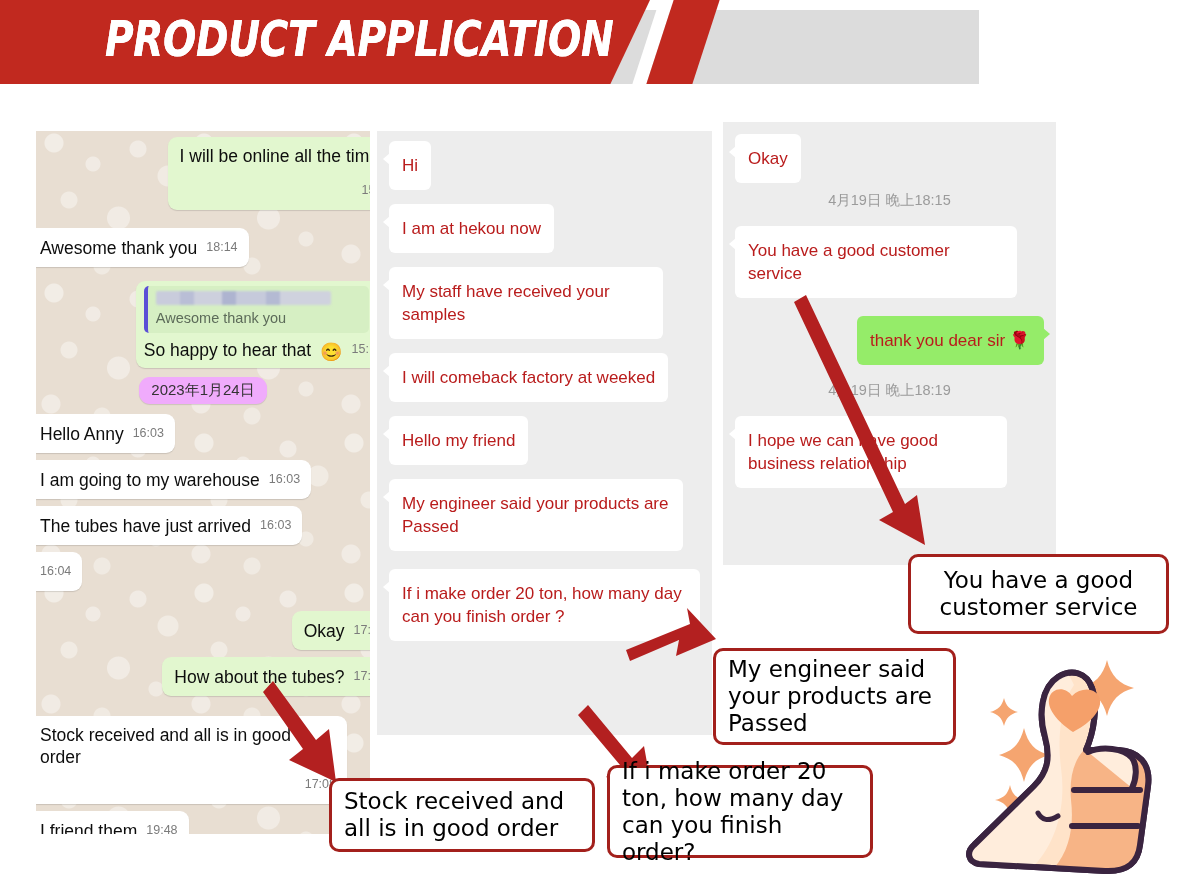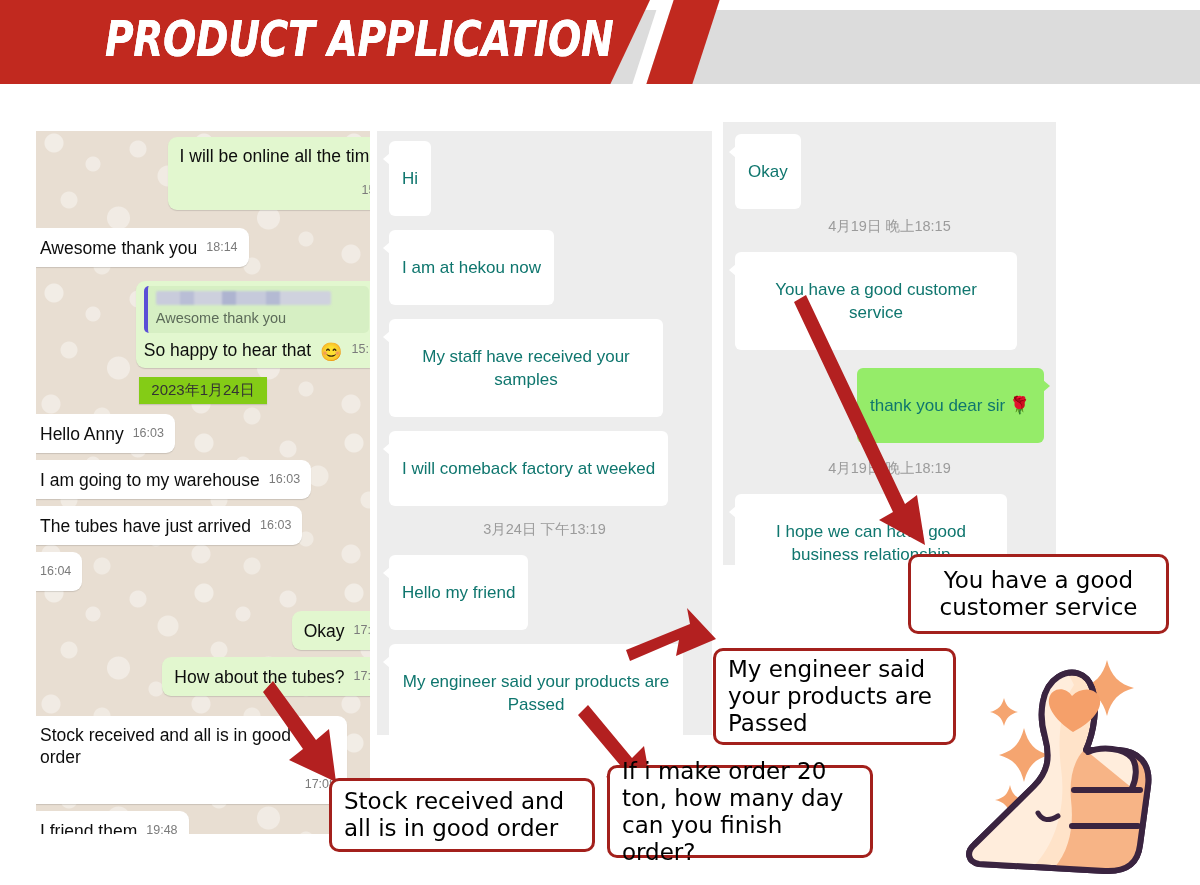--- a/index.html
+++ b/index.html
@@ -6,21 +6,21 @@
   body{
     width:1200px;height:885px;
     background:#ffffff;
     font-family:"Liberation Sans", sans-serif;
     overflow:hidden;
     position:relative;
   }
 
   
   .header{
-    position:absolute;left:0;top:0;width:1200px;height:84px;
+    position:absolute;left:0;top:0;width:979px;height:84px;
     overflow:hidden;background:#ffffff;
   }
   .header .grayband{
     position:absolute;left:0;top:10px;width:1200px;height:74px;
     background:#dcdcdc;
   }
   .header .redblock{
     position:absolute;left:-10px;top:0;width:660px;height:84px;
     background:#c1291f;
     clip-path:polygon(0 0, 100% 0, 94% 100%, 0 100%);
@@ -85,21 +85,21 @@
     max-width:300px;
     box-shadow:0 1px 1px rgba(0,0,0,.13);
     display:flex;align-items:flex-end;gap:9px;
   }
   .wa-bub.in{background:#ffffff;}
   .wa-bub.out{background:#e2f7cf;}
   .wa-bub .txt{flex:1 1 auto;}
   .wa-time{font-size:12.5px;color:#7b7b7b;flex:0 0 auto;white-space:nowrap;padding-bottom:1px;}
   .wa-datechip{
     display:block;margin:9px auto 10px auto;width:fit-content;
-    background:#84cc16;border-radius:0;padding:4px 12px;
+    background:#f0abfc;border-radius:11px;padding:4px 12px;
     font-size:15px;color:#333;box-shadow:0 1px 1px rgba(0,0,0,.12);
   }
   .wa-quote{
     background:#d6efc3;border-left:4px solid #5b4fd6;
     border-radius:5px;padding:5px 8px 6px 8px;margin:-1px 0 5px 0;
   }
   .wa-quote .redact{
     height:14px;width:175px;border-radius:2px;margin-bottom:5px;
     background:linear-gradient(90deg,#c9ccdc 0 14%,#b9bed6 14% 22%,#cdd0dd 22% 38%,#aeb4d0 38% 46%,#c6cadb 46% 63%,#b4bad3 63% 71%,#cfd2de 71% 100%);
     filter:blur(1.2px);
@@ -111,23 +111,22 @@
 
   
   #panel-mid{left:377px;top:131px;width:335px;height:604px;background:#ededed;}
   #panel-right{left:723px;top:122px;width:333px;height:443px;background:#ededed;}
   .wc-list{padding:10px 12px 10px 12px;}
   .wc-row{display:flex;margin-bottom:14px;}
   .wc-row.in{justify-content:flex-start;}
   .wc-row.out{justify-content:flex-end;}
   .wc-bub{
     position:relative;border-radius:6px;
-    padding:26px 13px;font-size:17px;line-height:23px;color:#0f766e;
+    padding:13px 13px;font-size:17px;line-height:23px;color:#b91c1c;
     max-width:272px;
-    text-align:center;
   }
   .wc-bub.in{background:#ffffff;}
   .wc-bub.out{background:#95ec69;}
   .wc-bub.in:before{
     content:"";position:absolute;left:-6px;top:12px;
     width:0;height:0;border-top:6px solid transparent;border-bottom:6px solid transparent;
     border-right:7px solid #ffffff;
   }
   .wc-bub.out:after{
     content:"";position:absolute;right:-6px;top:12px;
@@ -276,21 +275,20 @@
     </div>
     <div class="wc-row in">
       <div class="wc-bub in">I am at hekou now</div>
     </div>
     <div class="wc-row in">
       <div class="wc-bub in" style="max-width:248px;">My staff have received your samples</div>
     </div>
     <div class="wc-row in">
       <div class="wc-bub in">I will comeback factory at weeked</div>
     </div>
-    <div class="wc-date">3月24日 下午13:19</div>
     <div class="wc-row in">
       <div class="wc-bub in">Hello my friend</div>
     </div>
     <div class="wc-row in" style="margin-bottom:18px;">
       <div class="wc-bub in" style="max-width:268px;">My engineer said your products are Passed</div>
     </div>
     <div class="wc-row in">
       <div class="wc-bub in" style="max-width:292px;">If i make order 20 ton, how many day can you finish order ?</div>
     </div>
   </div>

